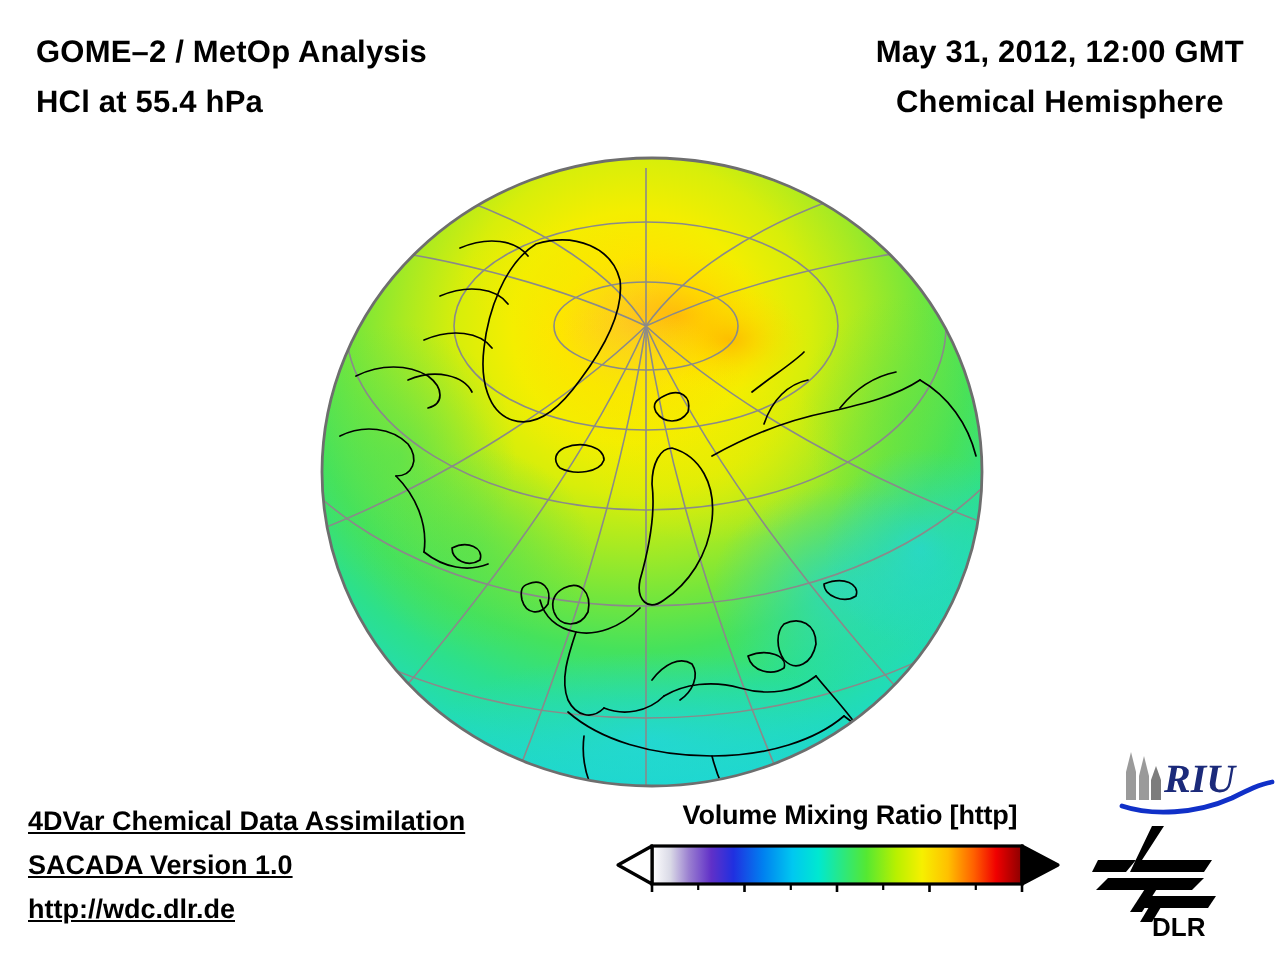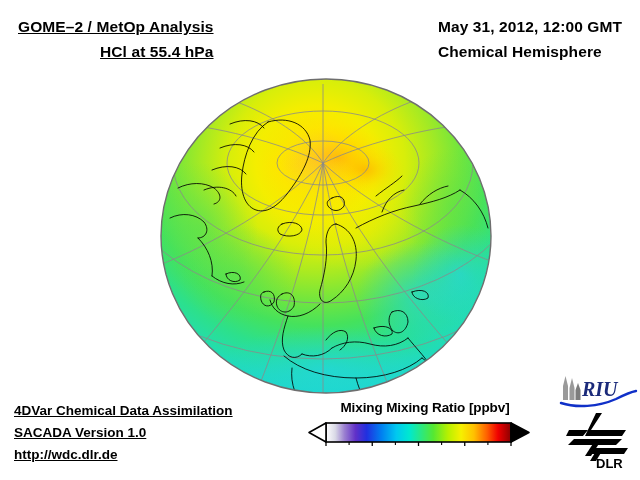--- a/index.html
+++ b/index.html
@@ -14,28 +14,27 @@
     overflow: hidden;
     font-family: "Liberation Sans", sans-serif;
     color: #000000;
   }
 
   
   #header-left {
     position: absolute;
     left: 18px;
     top: 14px;
-    text-align: right;
-    text-decoration: underline;
+    text-align: left;
   }
   #header-right {
     position: absolute;
     right: 18px;
     top: 14px;
-    text-align: left;
+    text-align: center;
   }
   .hdr-line {
     font-size: 15.5px;
     font-weight: bold;
     line-height: 25px;
     white-space: nowrap;
     letter-spacing: 0.1px;
   }
 
   
@@ -95,21 +94,21 @@
   
   #logo-riu {
     position: absolute;
     left: 558px;
     top: 374px;
     width: 80px;
     height: 34px;
   }
   #logo-dlr {
     position: absolute;
-    left: 566px;
+    left: 546px;
     top: 412px;
     width: 66px;
     height: 58px;
   }
 </style>
 </head>
 <body>
 
 <div id="header-left">
   <div class="hdr-line">GOME–2 / MetOp Analysis</div>
@@ -270,21 +269,21 @@
   </svg>
 </div>
 
 <div id="footer-left">
   <div class="ftr-line">4DVar Chemical Data Assimilation</div>
   <div class="ftr-line">SACADA Version 1.0</div>
   <div class="ftr-line">http://wdc.dlr.de</div>
 </div>
 
 <div id="colorbar-block">
-  <div id="colorbar-title">Mixing Mixing Ratio [ppbv]</div>
+  <div id="colorbar-title">Volume Mixing Ratio [http]</div>
 
   <svg id="colorbar-svg" width="250" height="26" viewBox="0 0 250 26" xmlns="http://www.w3.org/2000/svg">
     <defs>
       <linearGradient id="cbGrad" x1="0" y1="0" x2="1" y2="0">
         <stop offset="0.000" stop-color="#ffffff"></stop>
         <stop offset="0.050" stop-color="#d9d9e6"></stop>
         <stop offset="0.100" stop-color="#9a7fd0"></stop>
         <stop offset="0.160" stop-color="#6030c8"></stop>
         <stop offset="0.220" stop-color="#2030e0"></stop>
         <stop offset="0.300" stop-color="#0080f0"></stop>

